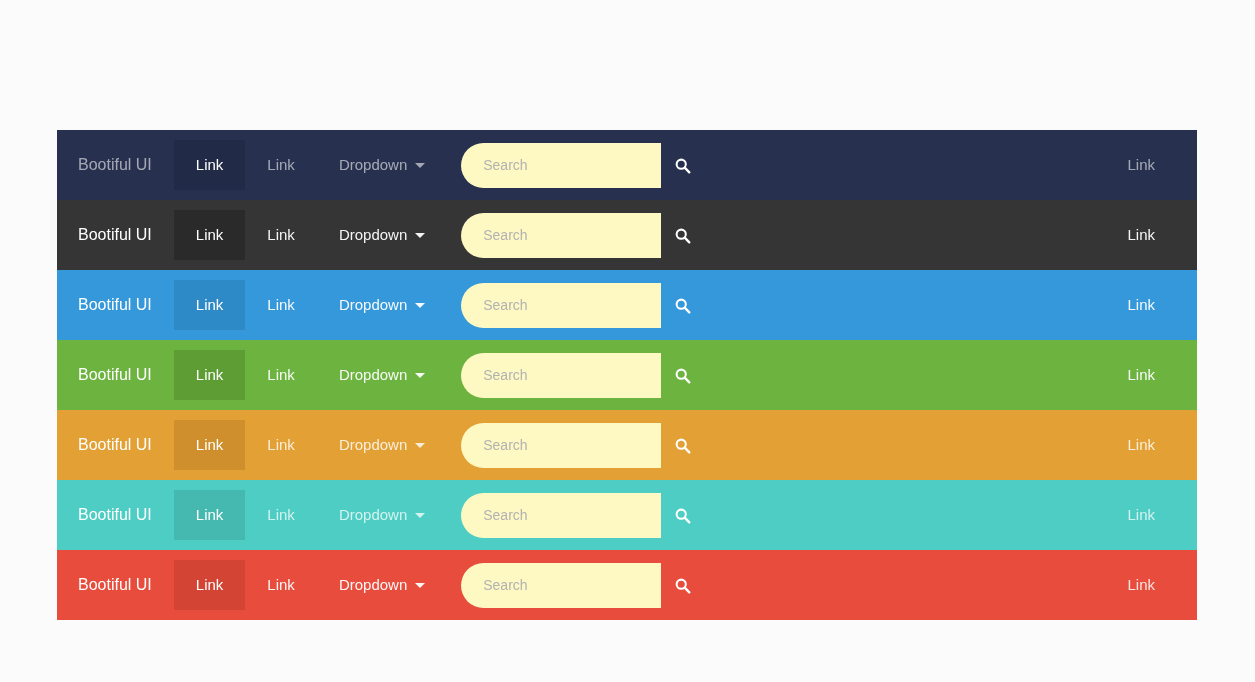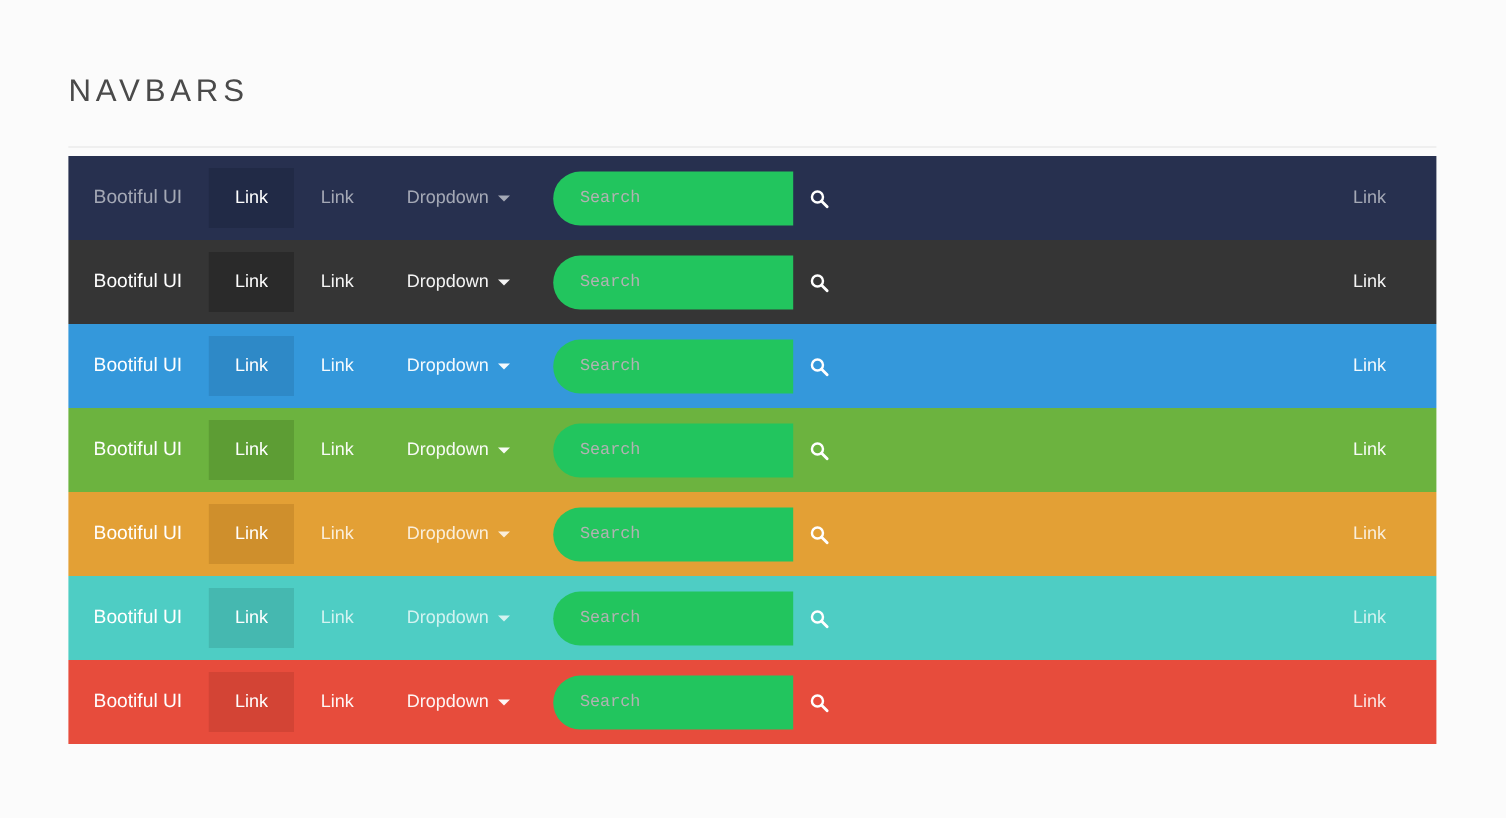--- a/index.html
+++ b/index.html
@@ -131,26 +131,26 @@
     align-items: center;
     height: 70px;
     margin-left: 10px;
   }
 
   .search-input {
     width: 200px;
     height: 45px;
     border: 0;
     outline: 0;
-    background: #22c55e;
+    background: #fef9c3;
     border-radius: 24px 0 0 24px;
     padding: 0 18px 0 22px;
     font-size: 14px;
     color: #555;
-    font-family: Liberation Mono, monospace;
+    font-family: Liberation Sans, sans-serif;
   }
   .search-input::placeholder {
     color: #b2b2b2;
     font-size: 14px;
   }
 
   .search-btn {
     background: transparent;
     border: 0;
     outline: 0;
@@ -186,24 +186,20 @@
   .nb-navy   .nav-link.muted, .nb-navy   .brand.muted { color: rgba(255,255,255,0.58); }
   .nb-teal   .nav-link.muted { color: rgba(255,255,255,0.75); }
   .nb-orange .nav-link.muted { color: rgba(255,255,255,0.82); }
   .nb-red    .nav-link.muted { color: rgba(255,255,255,0.85); }
 </style>
 </head>
 <body>
 
 <div class="page">
 
-  <div class="heading-wrap">
-    <h1 class="page-title">NAVBARS</h1>
-    <hr class="title-rule">
-  </div>
 
   <div class="navbar-stack" id="navbar-stack">
       <div class="navbar nb-navy">
         <div class="nav-left">
           <a class="brand muted">Bootiful UI</a>
           <a class="nav-link active">Link</a>
           <a class="nav-link muted">Link</a>
           <a class="nav-link dropdown muted">
             <span>Dropdown</span>
             <span class="caret"></span>

